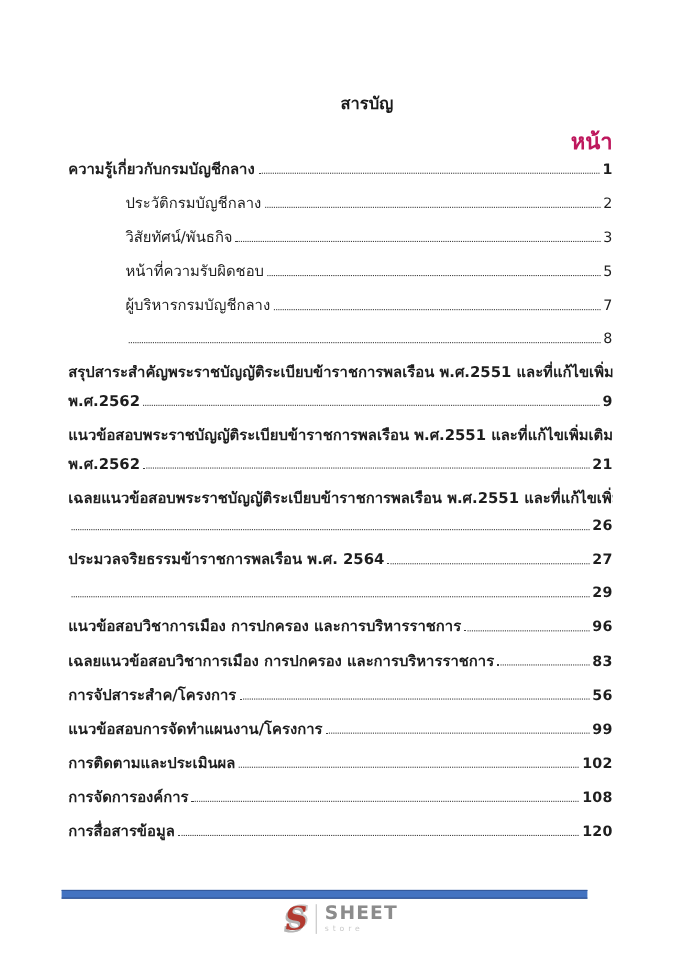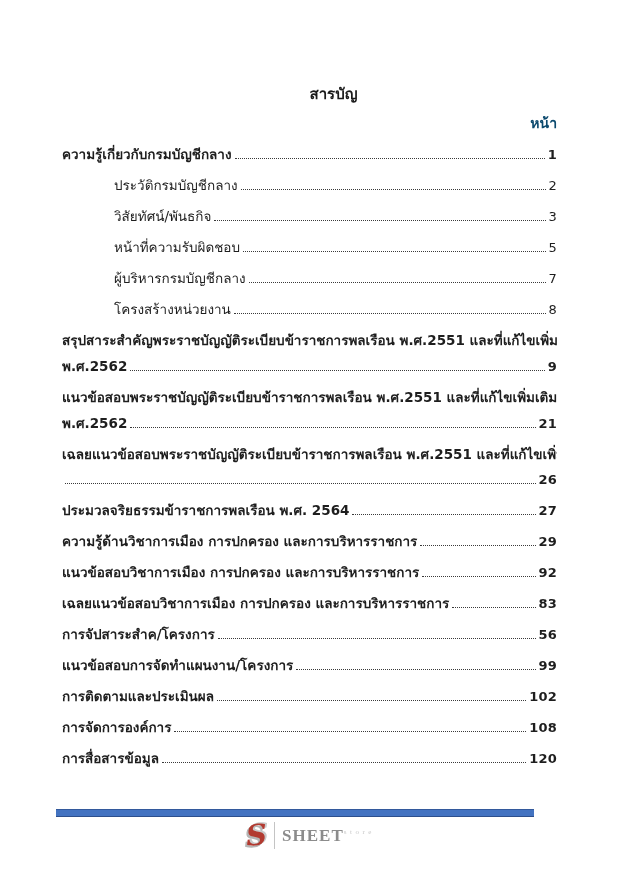--- a/index.html
+++ b/index.html
@@ -23,23 +23,23 @@
     text-align: center;
     font-size: 15px;
     font-weight: 700;
     color: #1b1b1b;
     font-family: Liberation Mono, monospace;
   }
   .page-col-label {
     position: absolute;
     top: 112px;
     right: 64px;
-    font-size: 14px;
+    font-size: 20px;
     font-weight: 700;
-    color: #0c4a6e;
+    color: #be185d;
   }
   .toc {
     position: absolute;
     top: 141px;
     left: 62px;
     right: 64px;
   }
   .entry {
     line-height: 26px;
     margin-bottom: 4px;
@@ -96,21 +96,21 @@
     text-shadow: -2px 2px 0 #b5b5b5, 2px -1px 0 #c9c9c9;
     transform: rotate(-4deg);
     margin-right: 7px;
   }
   .logo-divider {
     width: 1px;
     height: 27px;
     background: #c4c4c4;
     margin-right: 7px;
   }
-  .logo-text { display: flex; flex-direction: row; font-family: Liberation Serif, serif; }
+  .logo-text { display: flex; flex-direction: column; }
   .logo-name {
     font-size: 17px;
     line-height: 17px;
     font-weight: 700;
     letter-spacing: 1px;
     color: #8c8c8c;
   }
   .logo-sub {
     font-size: 7px;
     line-height: 8px;
@@ -170,21 +170,20 @@
       <div class="row">
         <span class="label">ผู้บริหารกรมบัญชีกลาง</span>
         <span class="leader"></span>
         <span class="pagenum">7</span>
       </div>
     </div>
 
     <div class="entry indent">
 
       <div class="row">
-        <span class="label">โครงสร้างหน่วยงาน</span>
         <span class="leader"></span>
         <span class="pagenum">8</span>
       </div>
     </div>
 
     <div class="entry bold">
       <div class="wrapline">สรุปสาระสำคัญพระราชบัญญัติระเบียบข้าราชการพลเรือน พ.ศ.2551 และที่แก้ไขเพิ่มเติมถึง (ฉบับที่ 3)</div>
       <div class="row">
         <span class="label">พ.ศ.2562</span>
         <span class="leader"></span>
@@ -214,32 +213,31 @@
       <div class="row">
         <span class="label">ประมวลจริยธรรมข้าราชการพลเรือน พ.ศ. 2564</span>
         <span class="leader"></span>
         <span class="pagenum">27</span>
       </div>
     </div>
 
     <div class="entry bold">
 
       <div class="row">
-        <span class="label">ความรู้ด้านวิชาการเมือง การปกครอง และการบริหารราชการ</span>
         <span class="leader"></span>
         <span class="pagenum">29</span>
       </div>
     </div>
 
     <div class="entry bold">
 
       <div class="row">
         <span class="label">แนวข้อสอบวิชาการเมือง การปกครอง และการบริหารราชการ</span>
         <span class="leader"></span>
-        <span class="pagenum">92</span>
+        <span class="pagenum">96</span>
       </div>
     </div>
 
     <div class="entry bold">
 
       <div class="row">
         <span class="label">เฉลยแนวข้อสอบวิชาการเมือง การปกครอง และการบริหารราชการ</span>
         <span class="leader"></span>
         <span class="pagenum">83</span>
       </div>

